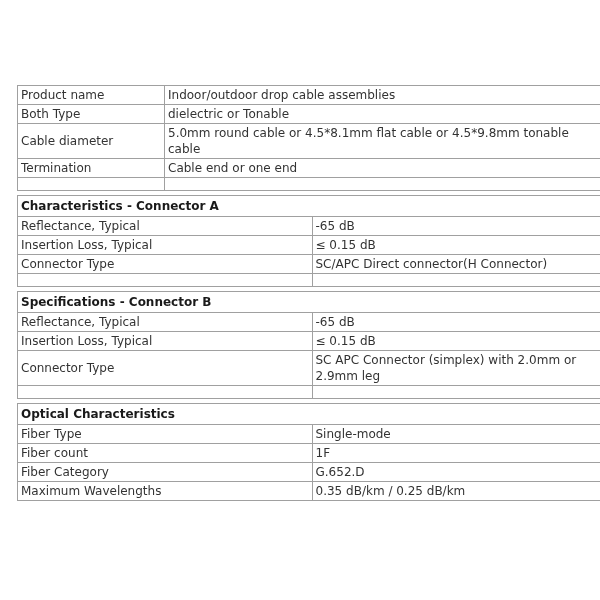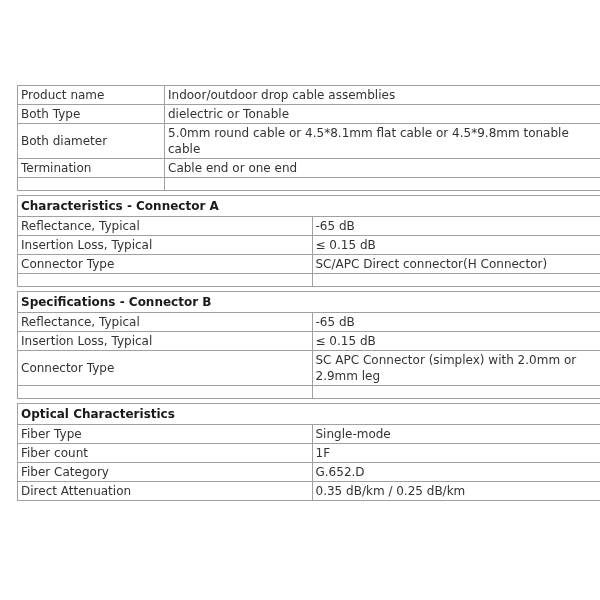--- a/index.html
+++ b/index.html
@@ -52,21 +52,21 @@
       <tbody>
         <tr>
           <td class="lbl">Product name</td>
           <td class="val">Indoor/outdoor drop cable assemblies</td>
         </tr>
         <tr>
           <td class="lbl">Both Type</td>
           <td class="val">dielectric or Tonable</td>
         </tr>
         <tr>
-          <td class="lbl">Both diameter</td>
+          <td class="lbl">Cable diameter</td>
           <td class="val">5.0mm round cable or 4.5*8.1mm flat cable or 4.5*9.8mm tonable cable</td>
         </tr>
         <tr>
           <td class="lbl">Termination</td>
           <td class="val">Cable end or one end</td>
         </tr>
         <tr class="empty">
           <td class="lbl"></td>
           <td class="val"></td>
         </tr>
@@ -129,18 +129,18 @@
         </tr>
         <tr>
           <td class="lbl">Fiber count</td>
           <td class="val">1F</td>
         </tr>
         <tr>
           <td class="lbl">Fiber Category</td>
           <td class="val">G.652.D</td>
         </tr>
         <tr>
-          <td class="lbl">Direct Attenuation</td>
+          <td class="lbl">Maximum Wavelengths</td>
           <td class="val">0.35 dB/km / 0.25 dB/km</td>
         </tr>
       </tbody>
     </table>
   </div>
 
 </body></html>

